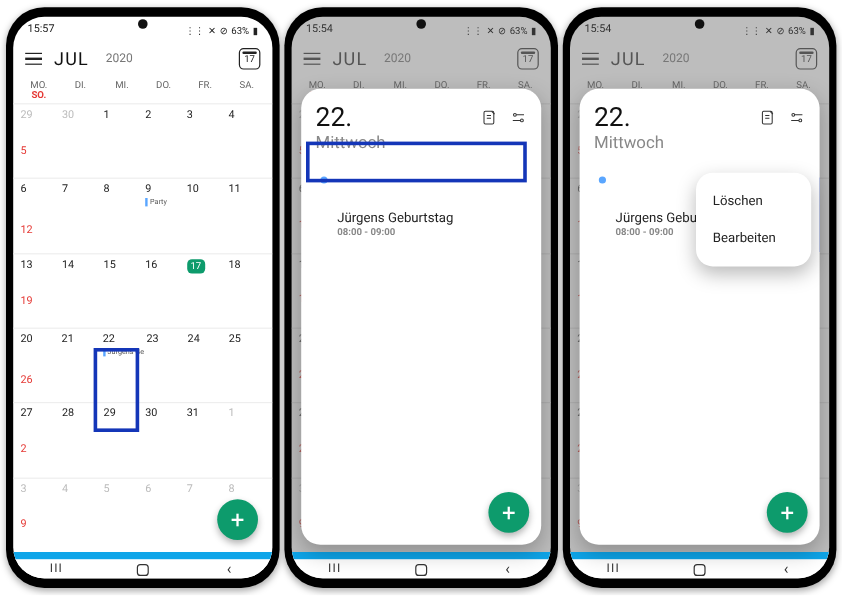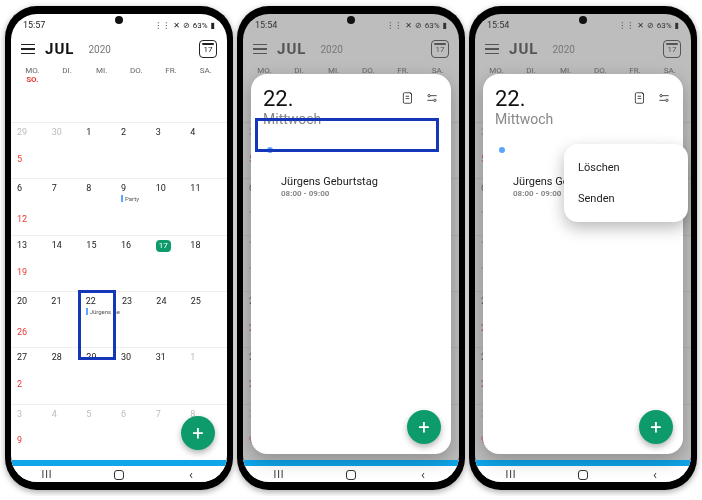--- a/index.html
+++ b/index.html
@@ -52,21 +52,21 @@
 
   
   .cal-header {
     display: flex; align-items: center; justify-content: space-between;
     padding: 6px 10px 8px 10px;
   }
   .cal-left { display: flex; align-items: center; gap: 10px; }
   .hamburger { width: 14px; }
   .hamburger div { height: 1.5px; background: #222; margin: 3px 0; }
   .dim .hamburger div { background: #555; }
-  .month-label { font-size: 15px; letter-spacing: 1px; color: #111; font-weight: 700; }
+  .month-label { font-size: 15px; letter-spacing: 1px; color: #111; font-weight: 400; }
   .dim .month-label { color: #555; }
   .year-label  { font-size: 10px; color: #777; margin-left: 4px; }
   .today-chip {
     width: 18px; height: 18px; border: 1.5px solid #222; border-radius: 4px;
     display: flex; align-items: flex-end; justify-content: center;
     font-size: 8px; line-height: 12px; color: #222; padding-bottom: 1px;
     position: relative;
   }
   .today-chip::before { content: ""; position: absolute; top: 2px; left: 2px; right: 2px; height: 2px; background:#222; border-radius:1px; }
   .dim .today-chip { border-color:#555; color:#555; }
@@ -74,21 +74,21 @@
 
   
   .dow, .week {
     display: grid; grid-template-columns: repeat(6, 1fr);
     font-size: 8px; color: #666;
   }
   .dow { padding: 0 4px; margin-bottom: 2px; }
   .dow span:last-child { color: #e53935; font-weight: bold; }
   .dow span { text-align: center; }
 
-  .weeks { flex: 1; display: flex; flex-direction: column; margin-top: 36px; }
+  .weeks { flex: 1; display: flex; flex-direction: column; }
   .week { flex: 1; border-top: 1px solid #eee; font-size: 9px; padding: 2px 4px 0 4px; }
   .dim .week { border-top-color: #b0b0b0; }
   .cell { position: relative; padding: 2px 0 0 2px; color: #222; }
   .cell.other { color: #bbb; }
   .dim .cell { color: #666; }
   .dim .cell.other { color: #9c9c9c; }
   .cell.sun { color: #e53935; }
   .dim .cell.sun { color: #b25b58; }
   .cell .daynum { font-size: 9px; }
 
@@ -166,22 +166,22 @@
     margin-top: 12px;
     display:flex; align-items:flex-start; gap:8px;
     padding: 4px 4px;
   }
   .event-dot { width:6px; height:6px; border-radius:50%; background:#5aa6ff; margin-top:4px; flex:none; }
   .event-title { font-size: 11px; color:#222;margin-top:32px; }
   .event-time  { font-size: 8px; color:#888; margin-top:1px;font-weight:bold; }
 
   .ctx-menu {
     position:absolute;
-    right: 3px; top: 130px;
-    width: 124px;
+    right: 15px; top: 130px;
+    width: 96px;
     background: #fff;
     border-radius: 14px;
     box-shadow: 0 6px 16px rgba(0,0,0,.28);
     padding: 8px 0;
     z-index: 40;
   }
   .ctx-item {
     font-size: 11px; color:#222;
     padding: 9px 14px;
   }
@@ -564,21 +564,21 @@
         </div>
       </div>
 
       <div class="fab" style="bottom:10px; right:10px;">
           <span>+</span>
         </div>
     </div>
 
     <div class="ctx-menu">
       <div class="ctx-item">Löschen</div>
-      <div class="ctx-item">Senden</div>
+      <div class="ctx-item">Bearbeiten</div>
     </div>
 
     <div class="highlight-box" style="right:8px; top:134px; width:106px; height:62px;"></div>
 
     <div class="android-nav">
       <span class="nav-glyph nav-recent">III</span>
       <span class="nav-glyph"><span class="nav-home"></span></span>
       <span class="nav-glyph nav-back">‹</span>
     </div>
   </div>

